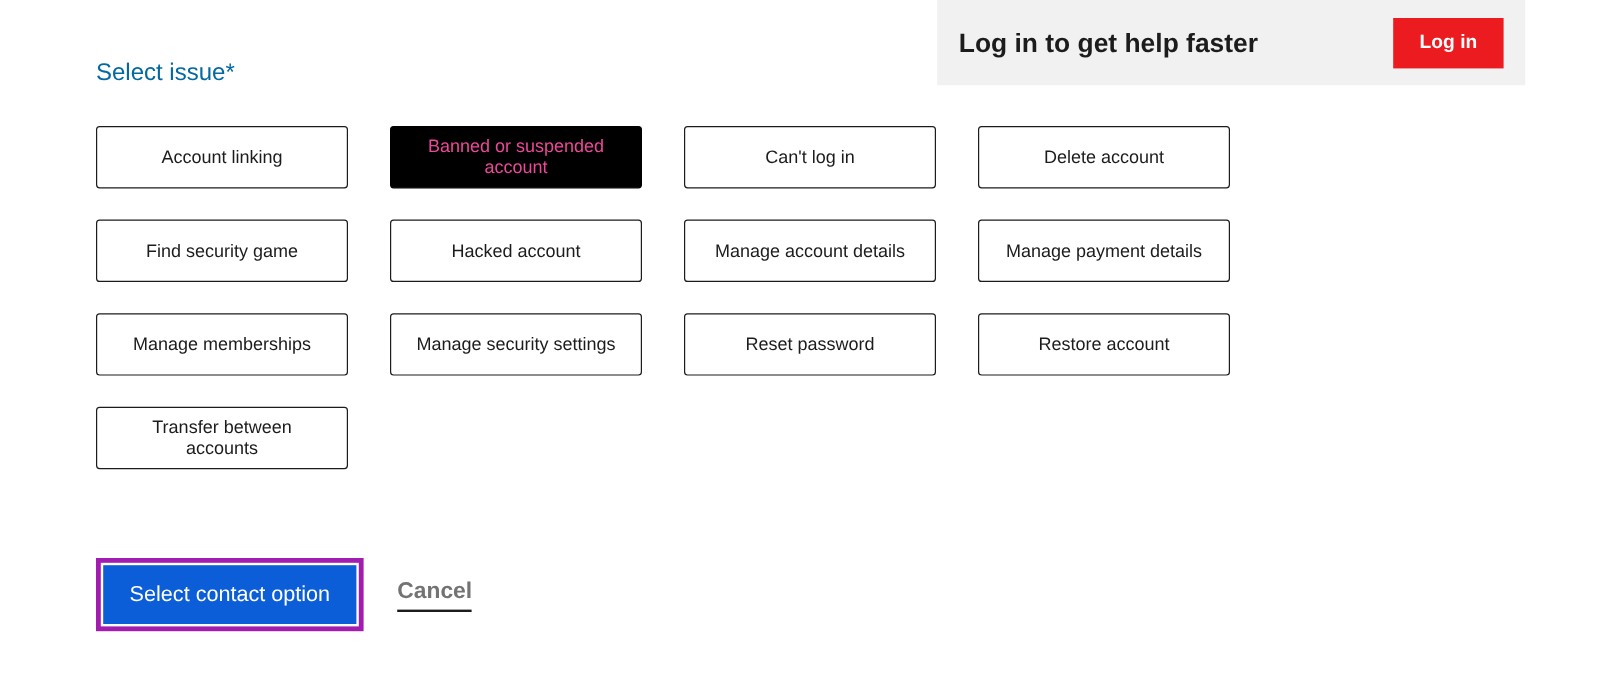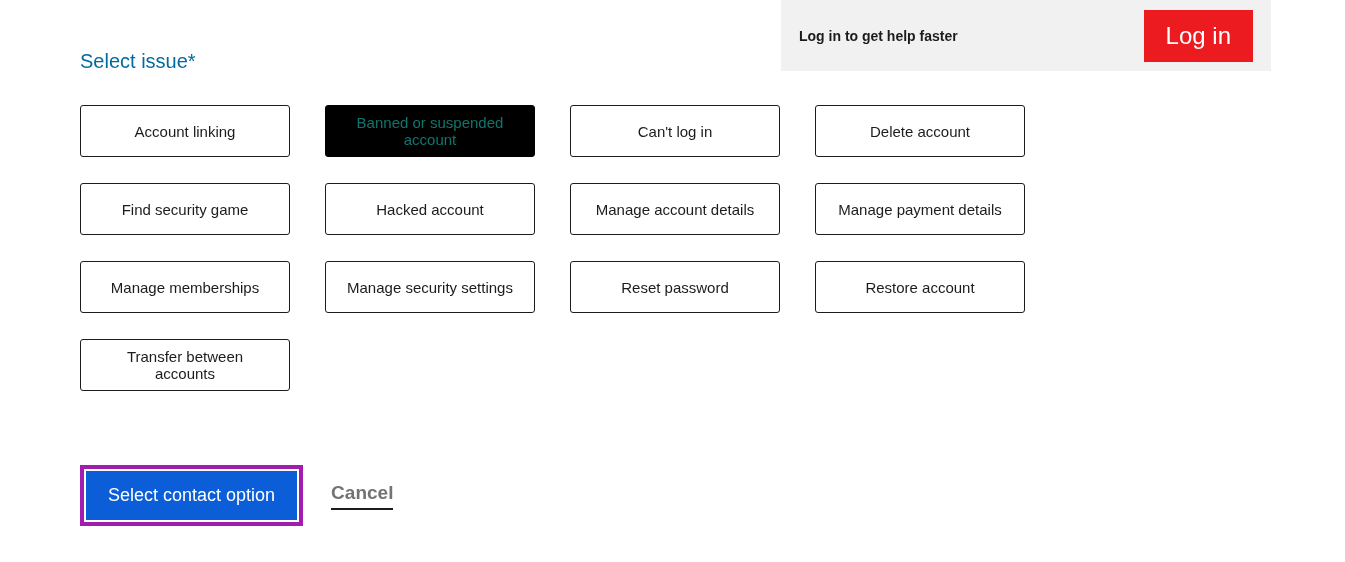--- a/index.html
+++ b/index.html
@@ -20,30 +20,30 @@
       right: 74px;
       width: 490px;
       height: 71px;
       background: #f1f1f1;
       display: flex;
       align-items: center;
       justify-content: space-between;
       padding: 0 18px 0 18px;
     }
     .login-banner-text {
-      font-size: 14px;
+      font-size: 22px;
       font-weight: 700;
       color: #1c1c1c;
     }
     .login-button {
       background: #eb1b1f;
       color: #ffffff;
       border: none;
-      font-size: 24px;
-      font-weight: 400;
+      font-size: 16px;
+      font-weight: 700;
       padding: 12px 22px;
       cursor: pointer;
     }
     .content {
       position: absolute;
       top: 50px;
       left: 80px;
       width: 960px;
     }
     .heading {
@@ -68,21 +68,21 @@
       font-weight: 500;
       cursor: pointer;
       display: flex;
       align-items: center;
       justify-content: center;
       padding: 0 18px;
       text-align: center;
     }
     .issue-btn.selected {
       background: #000000;
-      color: #0f766e;
+      color: #ec4899;
       border-color: #000000;
     }
     .actions {
       margin-top: 74px;
       display: flex;
       align-items: center;
       gap: 28px;
     }
     .highlight-wrap {
       border: 4px solid #a21caf;

